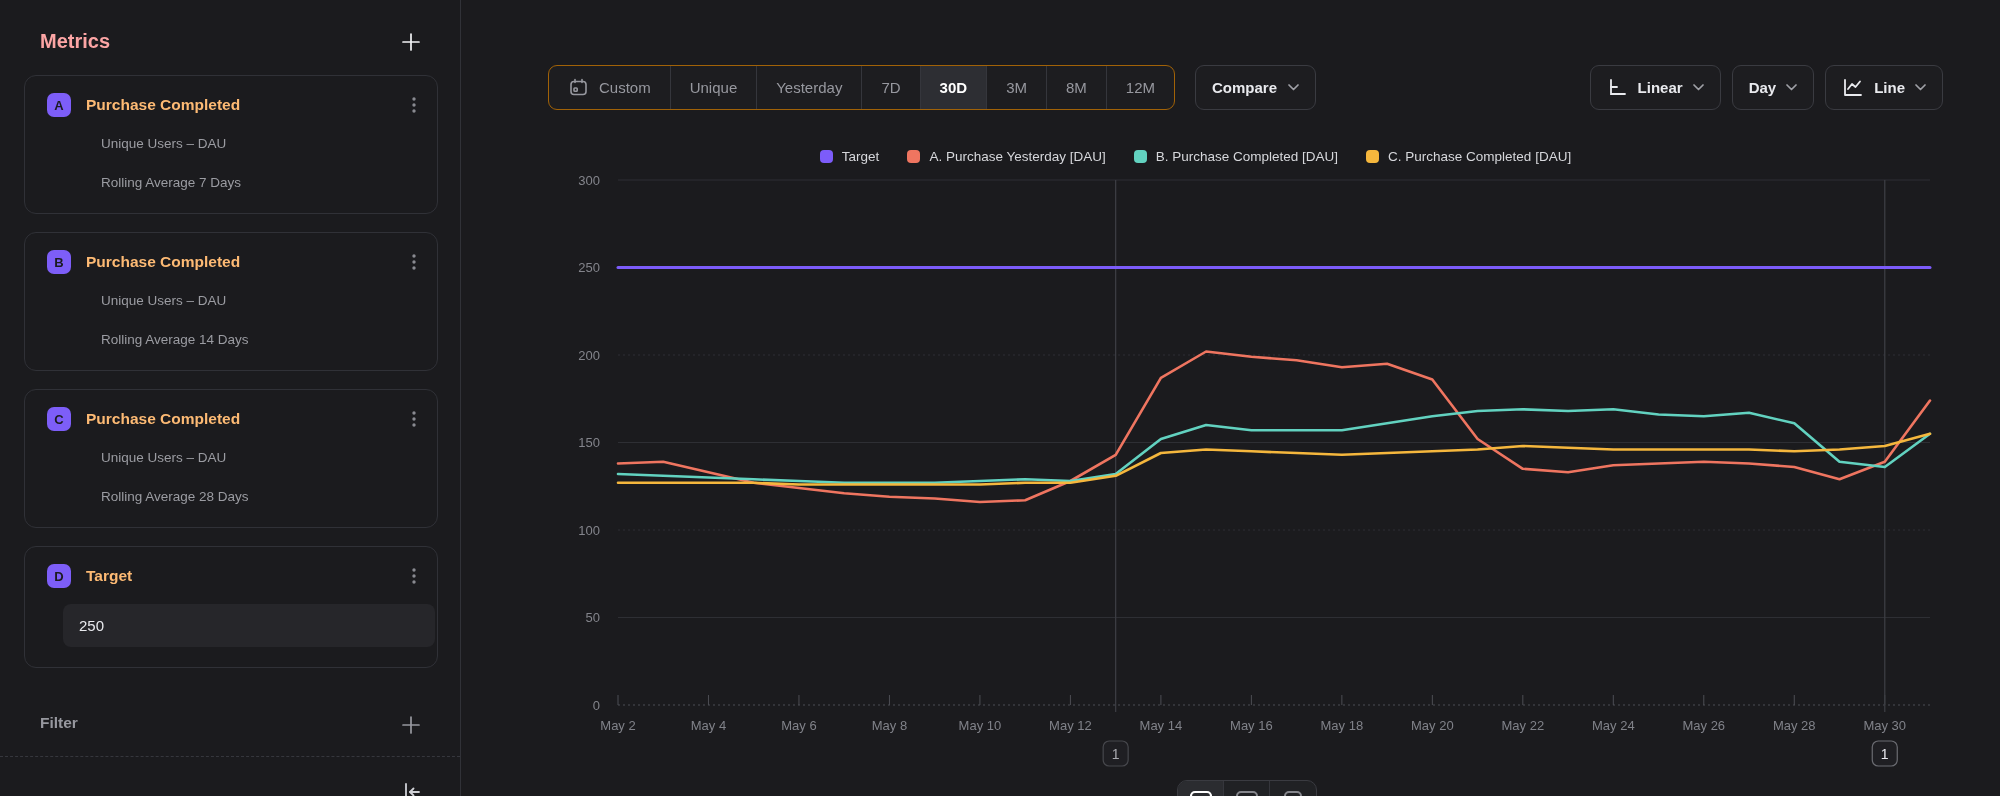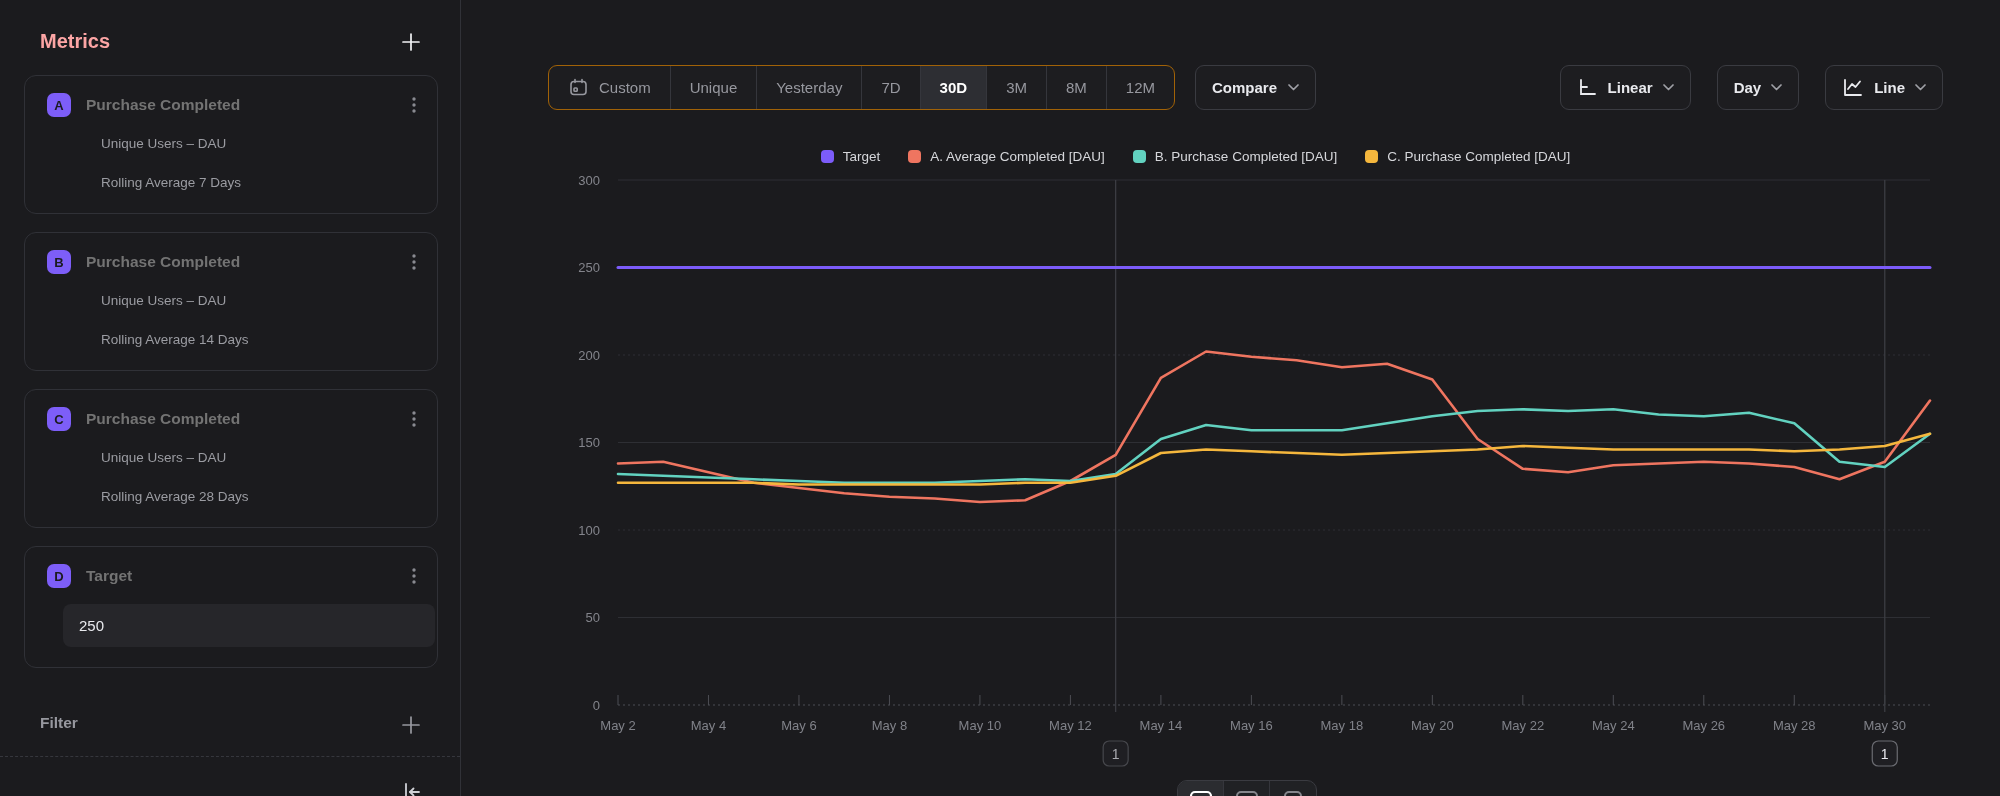--- a/index.html
+++ b/index.html
@@ -27,21 +27,21 @@
     border:1px solid #303137; border-radius:12px;
     padding:17px 16px 18px 22px; position:relative;
     background:#1b1b1e;
   }
   .card-head { display:flex; align-items:center; gap:15px; }
   .letter-badge {
     width:24px; height:24px; border-radius:7px; background:#7d5ef8;
     color:#1b1b20; font-size:13px; font-weight:700;
     display:flex; align-items:center; justify-content:center; flex:0 0 24px;
   }
-  .card-title { font-size:15.5px; font-weight:700; color:#737373; }
+  .card-title { font-size:15.5px; font-weight:700; color:#fdba74; }
   .kebab { position:absolute; top:17px; right:14px; width:18px; height:24px; }
   .card-sub { margin:15px 0 0 54px; font-size:13.5px; color:#9b9ca2; line-height:24px; }
   .card-sub + .card-sub { margin-top:15px; }
   .target-input {
     margin:16px 0 0 16px; width:372px; height:43px;
     background:#26262a; border:none; border-radius:8px;
     color:#e9eaee; font-size:15px; padding:0 16px;
     font-family:"Liberation Sans", sans-serif;
   }
   .filter-row {
@@ -65,21 +65,21 @@
   }
   .seg:last-child { border-right:none; }
   .seg.selected { background:#2d2e33; color:#ffffff; font-weight:700; }
   .tool-btn {
     display:flex; align-items:center; gap:10px; height:45px;
     border:1px solid #3a3b41; border-radius:9px; background:#1d1d20;
     color:#e9eaee; font-size:15px; font-weight:700; padding:0 16px; cursor:pointer;
     font-family:"Liberation Sans", sans-serif; white-space:nowrap;
   }
   .compare-btn { margin-left:20px;gap:11px; }
-  .right-tools { margin-left:auto; display:flex; gap:26px; }
+  .right-tools { margin-left:auto; display:flex; gap:11px; }
   .chev { width:11px; height:7px; display:inline-block; }
   
   .legend {
     position:absolute; top:146px; left:0; right:70px; height:20px;
     display:flex; justify-content:center; align-items:center; gap:28px;
   }
   .legend-item { display:flex; align-items:center; gap:9px; font-size:13.5px; color:#d6d7db; }
   .swatch { width:13px; height:13px; border-radius:4px; flex:0 0 13px; }
   
   .chart-svg { position:absolute; top:170px; left:0; }
@@ -269,21 +269,21 @@
     </div>
   </div>
 
   <div class="legend" id="legend">
       <div class="legend-item">
         <span class="swatch" style="background: rgb(124, 92, 250);"></span>
         <span>Target</span>
       </div>
       <div class="legend-item">
         <span class="swatch" style="background: rgb(239, 117, 96);"></span>
-        <span>A. Average Completed [DAU]</span>
+        <span>A. Purchase Yesterday [DAU]</span>
       </div>
       <div class="legend-item">
         <span class="swatch" style="background: rgb(98, 210, 192);"></span>
         <span>B. Purchase Completed [DAU]</span>
       </div>
       <div class="legend-item">
         <span class="swatch" style="background: rgb(245, 183, 61);"></span>
         <span>C. Purchase Completed [DAU]</span>
       </div>
     </div>

